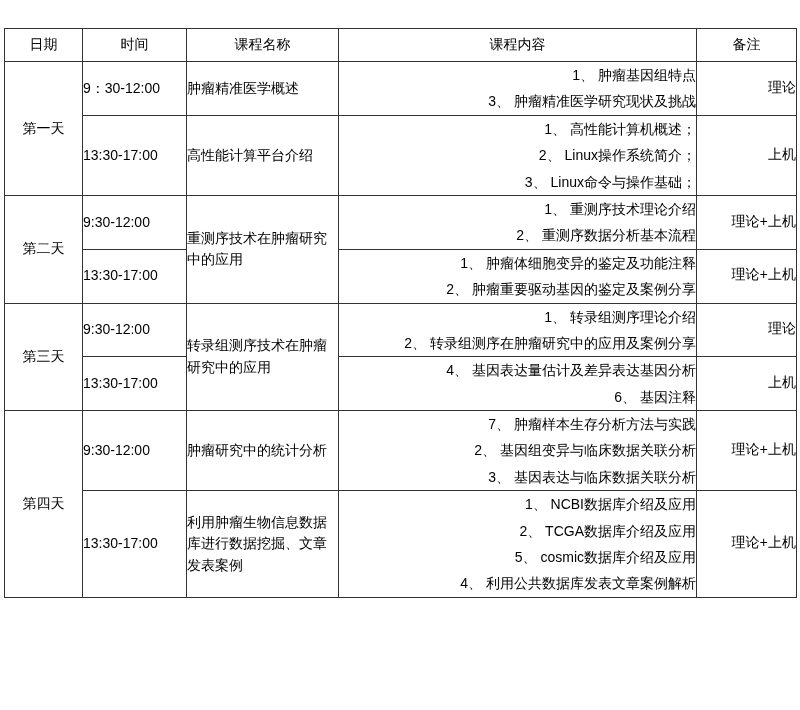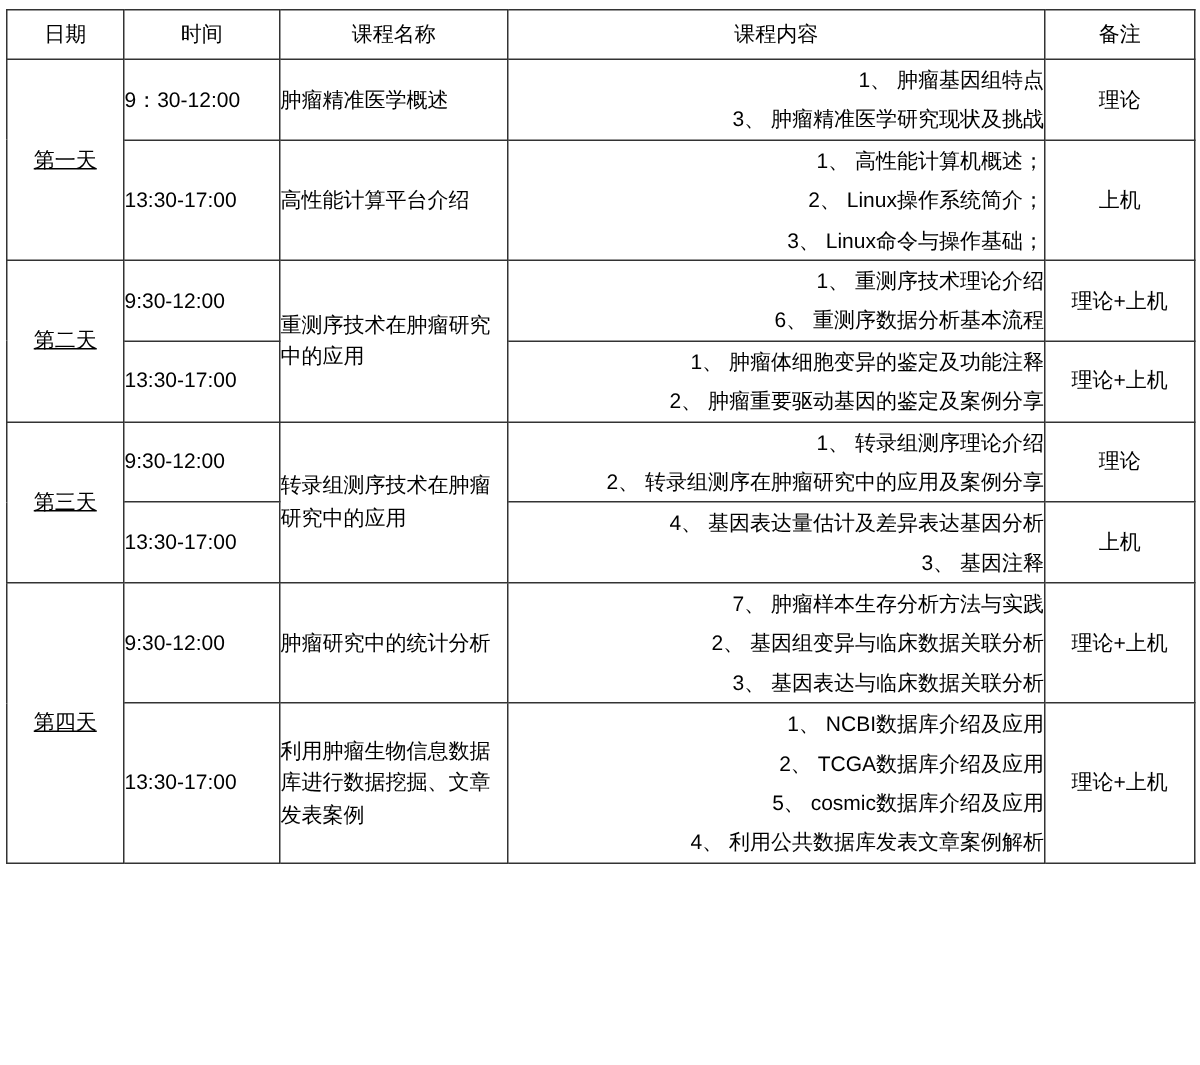--- a/index.html
+++ b/index.html
@@ -12,20 +12,21 @@
     height: 710px;
     font-family: "Liberation Sans", sans-serif;
     color: #000000;
     overflow: hidden;
   }
   .sheet {
     width: 800px;
     height: 682px;
     box-sizing: border-box;
     padding: 6px 4px 4px 4px;
+    margin-top: 22px;
   }
   table.schedule {
     border-collapse: collapse;
     table-layout: fixed;
     width: 792px;
     margin: 0 auto;
   }
   table.schedule td, table.schedule th {
     border: 1px solid #333333;
     padding: 0;
@@ -46,30 +47,30 @@
     text-align: center;
     font-size: 15px;
     font-weight: bold;
   }
   .cell-pad-left {
     padding: 8px 6px 8px 10px;
   }
   .daycell {
     text-align: center;
     font-size: 14px;
-    text-decoration: underline;
   }
   .namecell {
     text-align: left;
     padding: 8px 12px;
     line-height: 1.7;
   }
   .notecell {
-    text-align: center;
-    font-size: 14px;
+    text-align: right;
+    font-size: 14px;
+    font-family: Liberation Mono, monospace;
   }
   .timecell {
     text-align: left;
     font-size: 14px;
     white-space: nowrap;
   }
   ul.lines {
     list-style: none;
     margin: 0;
     padding: 0;
@@ -131,21 +132,21 @@
         <td class="notecell">上机</td>
       </tr>
 
       <tr>
         <td class="daycell" rowspan="2">第二天</td>
         <td class="timecell">9:30-12:00</td>
         <td class="namecell" rowspan="2">重测序技术在肿瘤研究中的应用</td>
         <td class="cell-pad-left">
           <ul class="lines">
             <li>1、 重测序技术理论介绍</li>
-            <li>6、 重测序数据分析基本流程</li>
+            <li>2、 重测序数据分析基本流程</li>
           </ul>
         </td>
         <td class="notecell">理论+上机</td>
       </tr>
       <tr>
         <td class="timecell">13:30-17:00</td>
         <td class="cell-pad-left">
           <ul class="lines">
             <li>1、 肿瘤体细胞变异的鉴定及功能注释</li>
             <li>2、 肿瘤重要驱动基因的鉴定及案例分享</li>
@@ -164,21 +165,21 @@
             <li>2、 转录组测序在肿瘤研究中的应用及案例分享</li>
           </ul>
         </td>
         <td class="notecell">理论</td>
       </tr>
       <tr>
         <td class="timecell">13:30-17:00</td>
         <td class="cell-pad-left">
           <ul class="lines">
             <li>4、 基因表达量估计及差异表达基因分析</li>
-            <li>3、 基因注释</li>
+            <li>6、 基因注释</li>
           </ul>
         </td>
         <td class="notecell">上机</td>
       </tr>
 
       <tr>
         <td class="daycell" rowspan="2">第四天</td>
         <td class="timecell">9:30-12:00</td>
         <td class="namecell">肿瘤研究中的统计分析</td>
         <td class="cell-pad-left">

